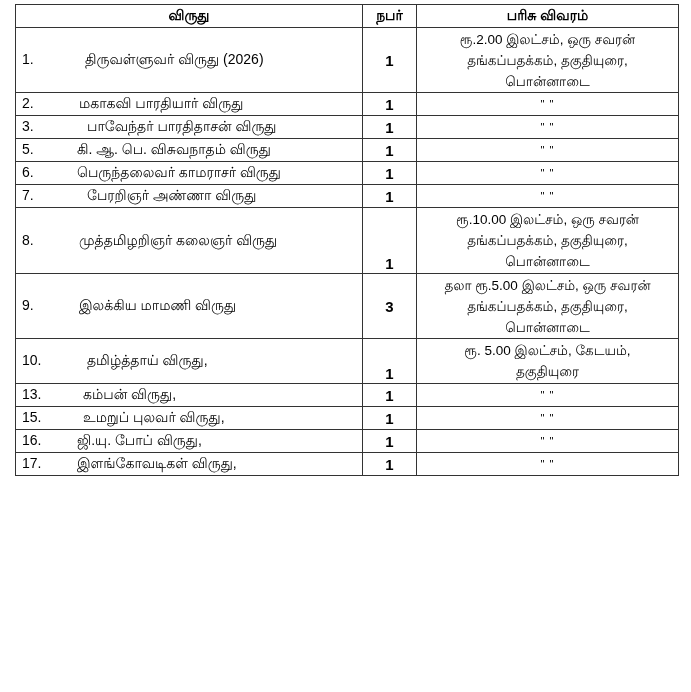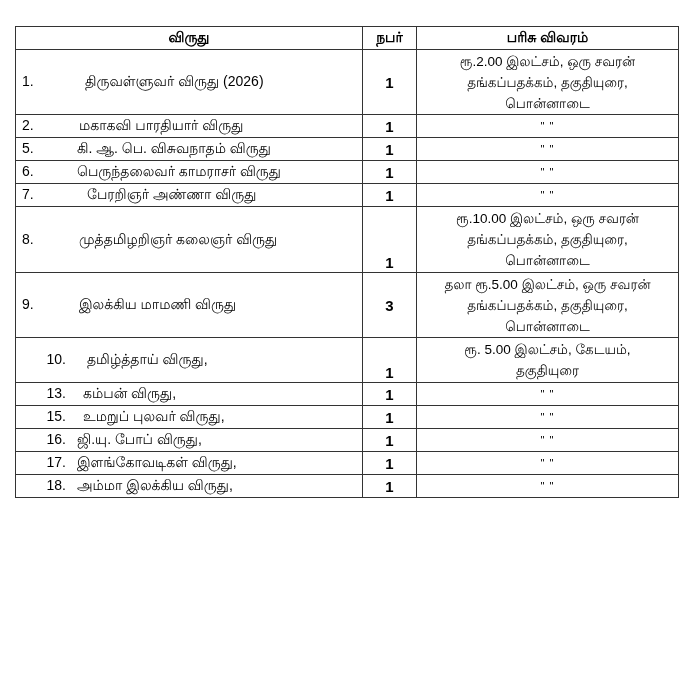--- a/index.html
+++ b/index.html
@@ -1,27 +1,27 @@
 <!DOCTYPE html>
 <html><head>
   <meta charset="utf-8">
   <style>
     html, body { margin: 0; padding: 0; background: #ffffff; }
     body { width: 691px; height: 692px; position: relative; overflow: hidden;
            font-family: "Liberation Sans", "DejaVu Sans", sans-serif; color: #000; }
-    table.awards { position: absolute; left: 15px; top: 26px; width: 663px;
+    table.awards { position: absolute; left: 15px; top: 4px; width: 663px;
                    border-collapse: collapse; table-layout: fixed; }
     table.awards td, table.awards th { border: 1px solid #333; padding: 0; vertical-align: middle; }
     table.awards th { font-weight: bold; font-size: 14px; height: 22px; text-align: center; }
     col.c-name { width: 347px; }
     col.c-count { width: 54px; }
     col.c-prize { width: 262px; }
     .name-cell { font-size: 14px; position: relative; margin-left: 25px; }
     .num { display: inline-block; width: 45px; padding-left: 6px; box-sizing: border-box; }
-    .num-wide { width: 50px; text-align: right; }
+    .num-wide { width: 50px; }
     .name-text { display: inline-block; }
     .count-cell { text-align: center; font-weight: bold; font-size: 15px; }
     .count-bottom { vertical-align: bottom !important; padding-bottom: 1px !important; }
     .prize-cell { text-align: center; font-size: 13.5px; line-height: 21px; margin-left: 16px; }
     .ditto { font-size: 11px; letter-spacing: 1px; }
     tr.small td { height: 22px; }
     tr.tall3 td { height: 64px; }
     tr.tall2 td { height: 43px; }
     tr.section td { height: 46px; text-align: center; font-weight: bold; font-size: 15px; }
     tr.head { }
@@ -49,20 +49,27 @@
     <td class="prize-cell">
       <div>ரூ.2.00 இலட்சம், ஒரு சவரன்</div>
       <div>தங்கப்பதக்கம், தகுதியுரை,</div>
       <div>பொன்னாடை</div>
     </td>
   </tr>
   </tbody>
     <tbody id="rows-body">
       <tr class="small">
         <td class="name-cell"><span class="num ">2.</span><span class="name-text" style="padding-left:18px">மகாகவி பாரதியார் விருது</span></td>
+        <td class="count-cell ">1</td>
+        <td class="prize-cell">
+          <div class="ditto">" "</div>
+        </td>
+      </tr>
+      <tr class="small">
+        <td class="name-cell"><span class="num ">3.</span><span class="name-text" style="padding-left:26px">பாவேந்தர் பாரதிதாசன் விருது</span></td>
         <td class="count-cell ">1</td>
         <td class="prize-cell">
           <div class="ditto">" "</div>
         </td>
       </tr>
       <tr class="small">
         <td class="name-cell"><span class="num ">5.</span><span class="name-text" style="padding-left:16px">கி. ஆ. பெ. விசுவநாதம் விருது</span></td>
         <td class="count-cell ">1</td>
         <td class="prize-cell">
           <div class="ditto">" "</div>
@@ -129,21 +136,14 @@
           <div class="ditto">" "</div>
         </td>
       </tr>
       <tr class="small">
         <td class="name-cell"><span class="num num-wide">17.</span><span class="name-text" style="padding-left:11px">இளங்கோவடிகள் விருது,</span></td>
         <td class="count-cell ">1</td>
         <td class="prize-cell">
           <div class="ditto">" "</div>
         </td>
       </tr>
-      <tr class="small">
-        <td class="name-cell"><span class="num num-wide">18.</span><span class="name-text" style="padding-left:11px">அம்மா இலக்கிய விருது,</span></td>
-        <td class="count-cell ">1</td>
-        <td class="prize-cell">
-          <div class="ditto">" "</div>
-        </td>
-      </tr>
     </tbody>
 </table>
 
 </body></html>

